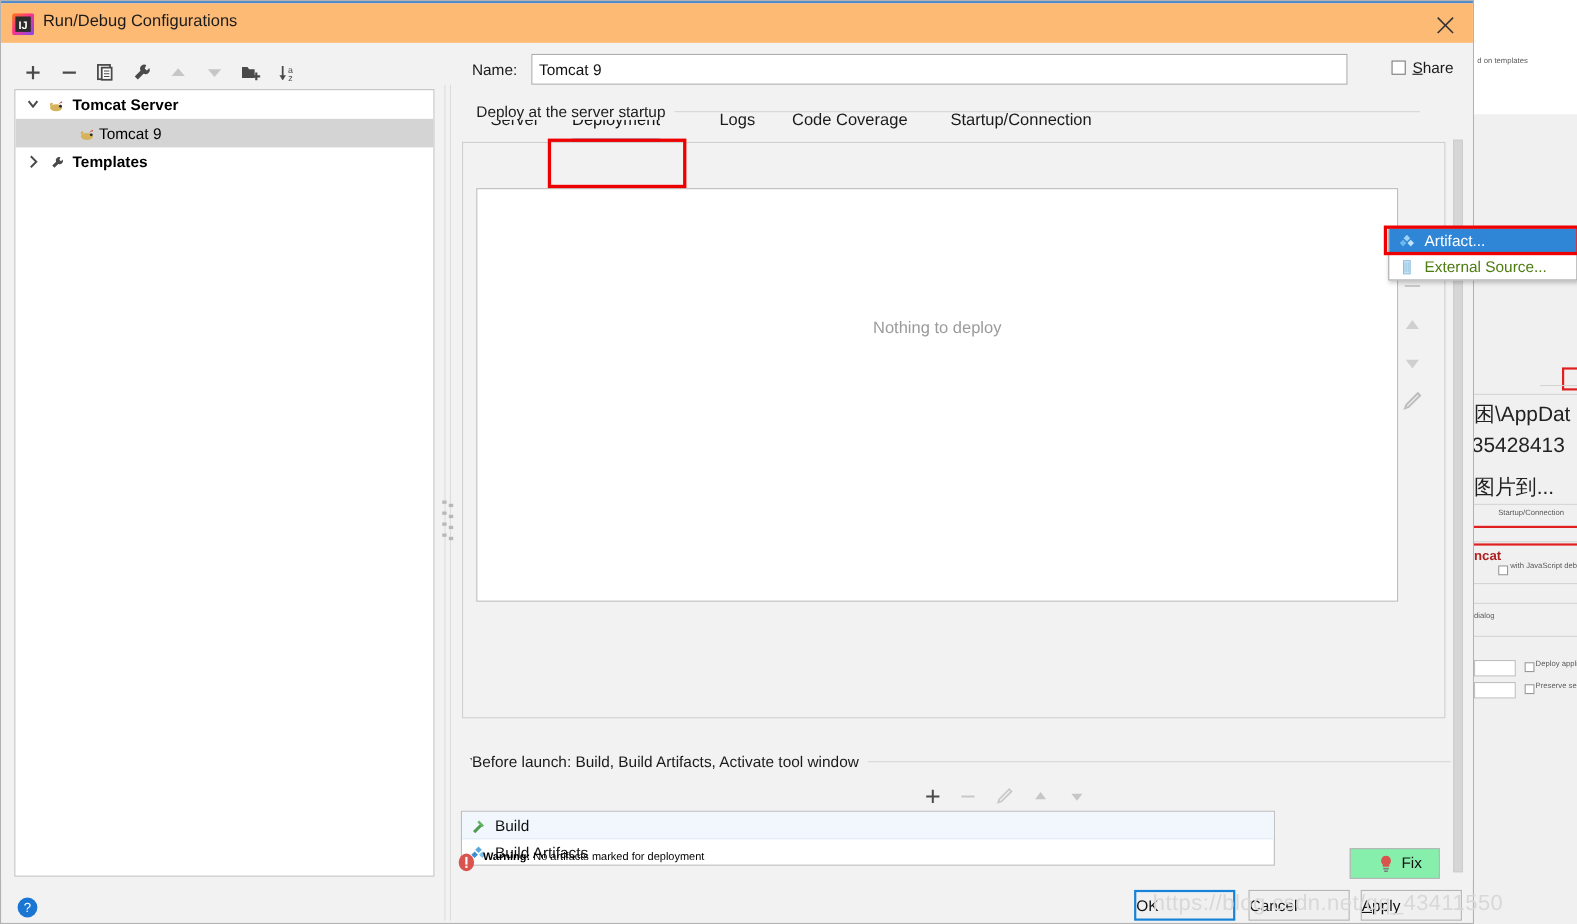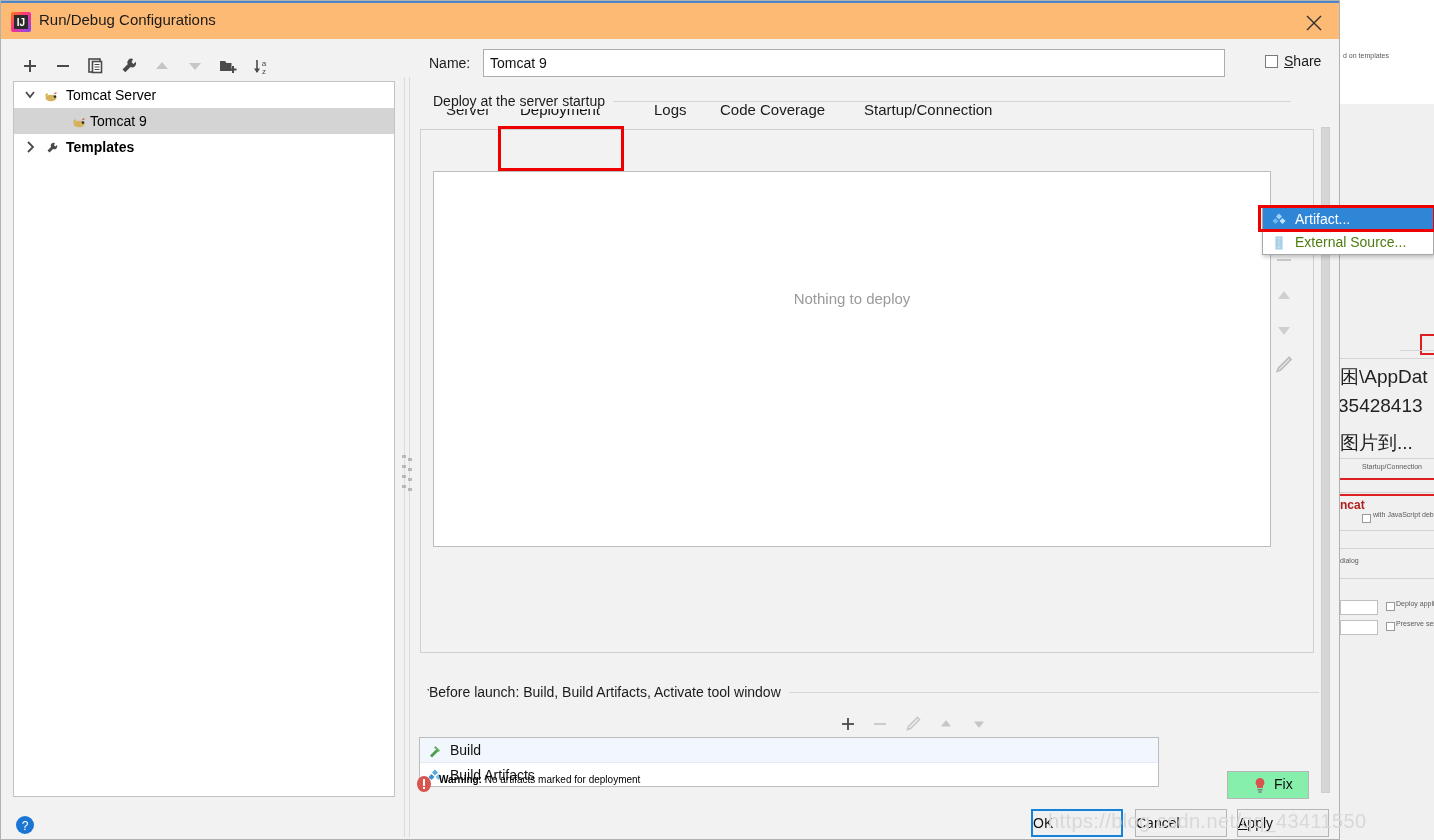--- a/index.html
+++ b/index.html
@@ -286,21 +286,21 @@
             </svg>
         </span>
         <span class="tico" style="left:30px;">
           <svg width="16" height="16" viewBox="0 0 16 16">
             <ellipse cx="7" cy="9" rx="5.5" ry="3.2" fill="#d6b35a"></ellipse>
             <path d="M2 8 q-1.5 -3 0.6 -3.6 q1.2 -0.3 1.6 1.2" fill="#d6b35a"></path>
             <circle cx="11" cy="7.6" r="1.3" fill="#2b2b2b"></circle>
             <path d="M9 5.5 l3 -2.5 l0.8 1.2 z" fill="#c94a3a"></path>
           </svg>
         </span>
-        <span class="tlabel" style="left:52px;font-weight:normal;">Tomcat Server</span>
+        <span class="tlabel" style="left:52px;font-weight:bold;">Tomcat Server</span>
       </div>
       <div class="tree-row sel">
         <span class="tico" style="left:58px;">
           <svg width="16" height="16" viewBox="0 0 16 16">
             <ellipse cx="7" cy="9" rx="5.5" ry="3.2" fill="#d6b35a"></ellipse>
             <path d="M2 8 q-1.5 -3 0.6 -3.6 q1.2 -0.3 1.6 1.2" fill="#d6b35a"></path>
             <circle cx="11" cy="7.6" r="1.3" fill="#2b2b2b"></circle>
             <path d="M9 5.5 l3 -2.5 l0.8 1.2 z" fill="#c94a3a"></path>
           </svg>
         </span>

